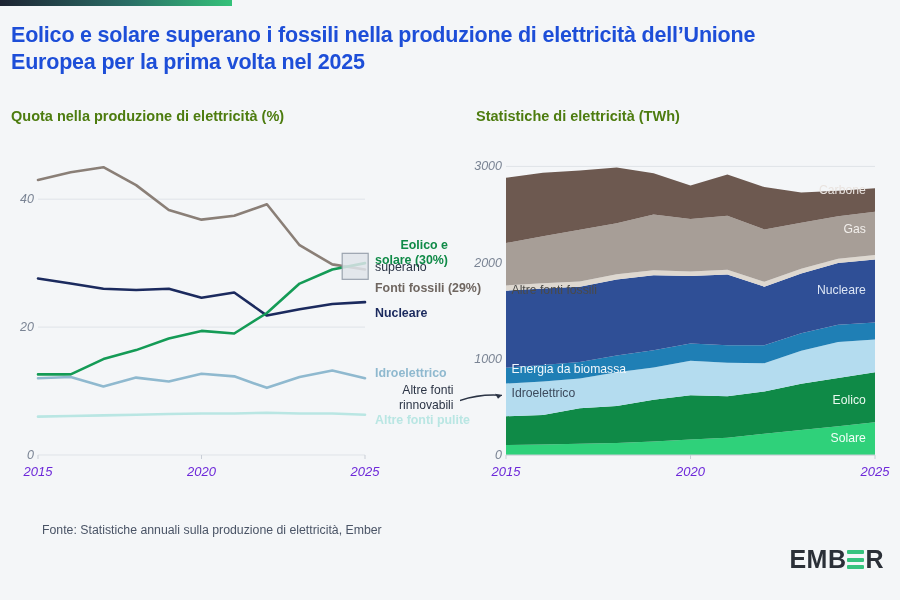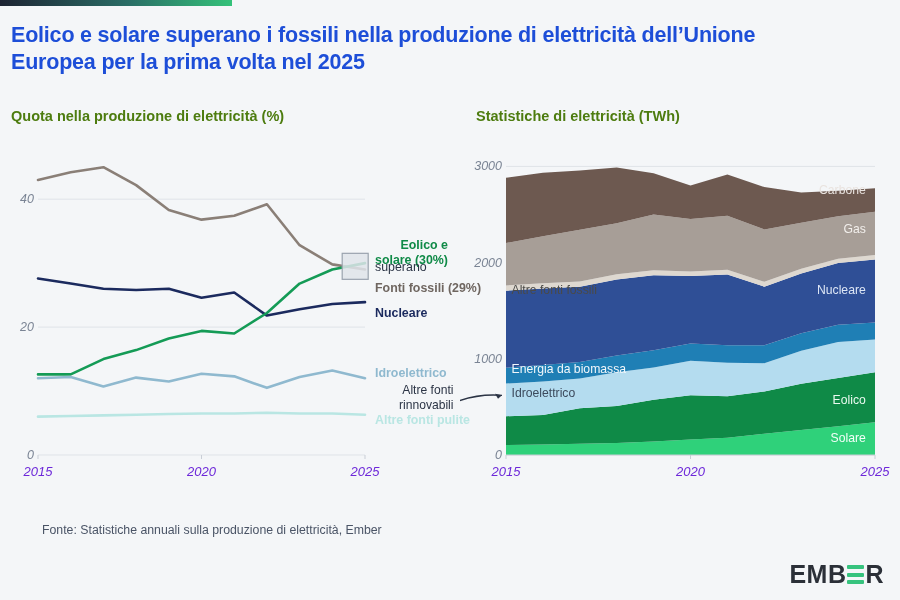--- a/index.html
+++ b/index.html
@@ -34,21 +34,21 @@
   .tick-x{transform:translateX(-50%);font-size:13px;color:#6d28d9;}
   .annot{position:absolute;white-space:pre;line-height:14.5px;text-align:right;}
   
   #footer{
     position:absolute;left:26px;top:521px;width:700px;
     font-size:12.3px;line-height:19px;color:#4a5466;margin-left:16px;
   }
   #logo{
     position:absolute;right:16px;top:545px;
     font-size:25px;font-weight:bold;letter-spacing:0.5px;color:#2b3038;
-    display:flex;align-items:center;margin-top:15px;
+    display:flex;align-items:center;
   }
   #logo .e-bars{
     display:inline-block;width:17px;height:19px;position:relative;
     margin:0 1px;vertical-align:middle;
   }
   #logo .e-bars i{
     position:absolute;left:0;width:100%;height:4px;background:#36c37e;
     border-radius:1px;display:block;
   }
   #logo .e-bars i:nth-child(1){top:0;}

